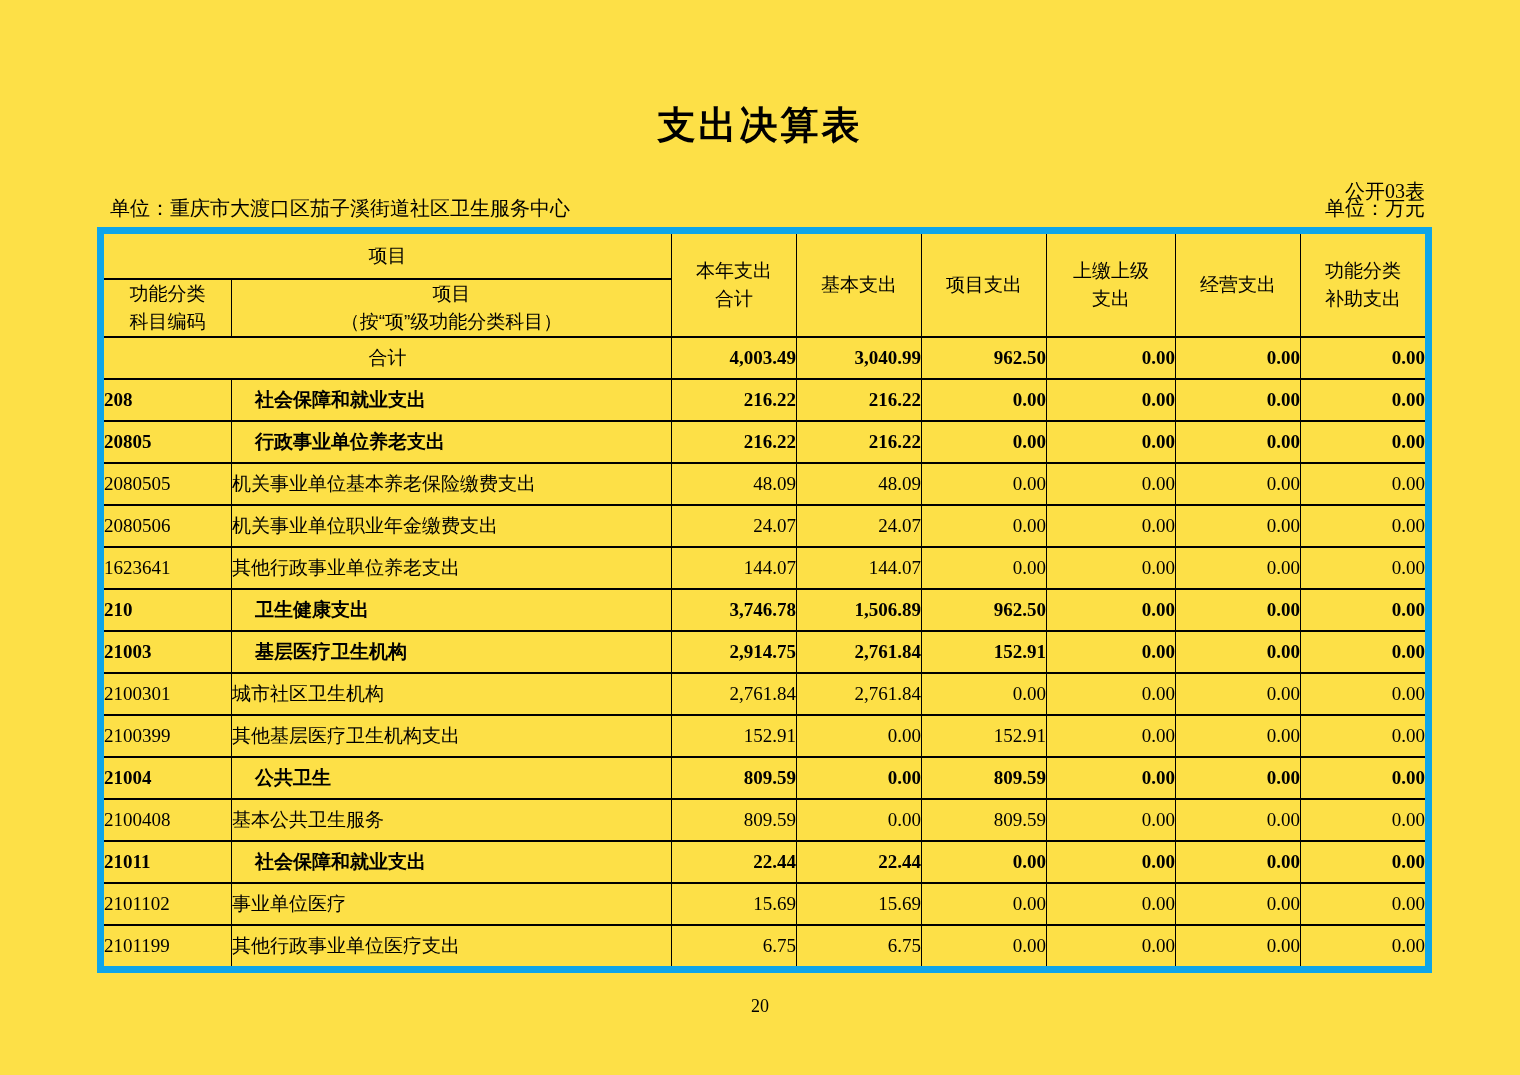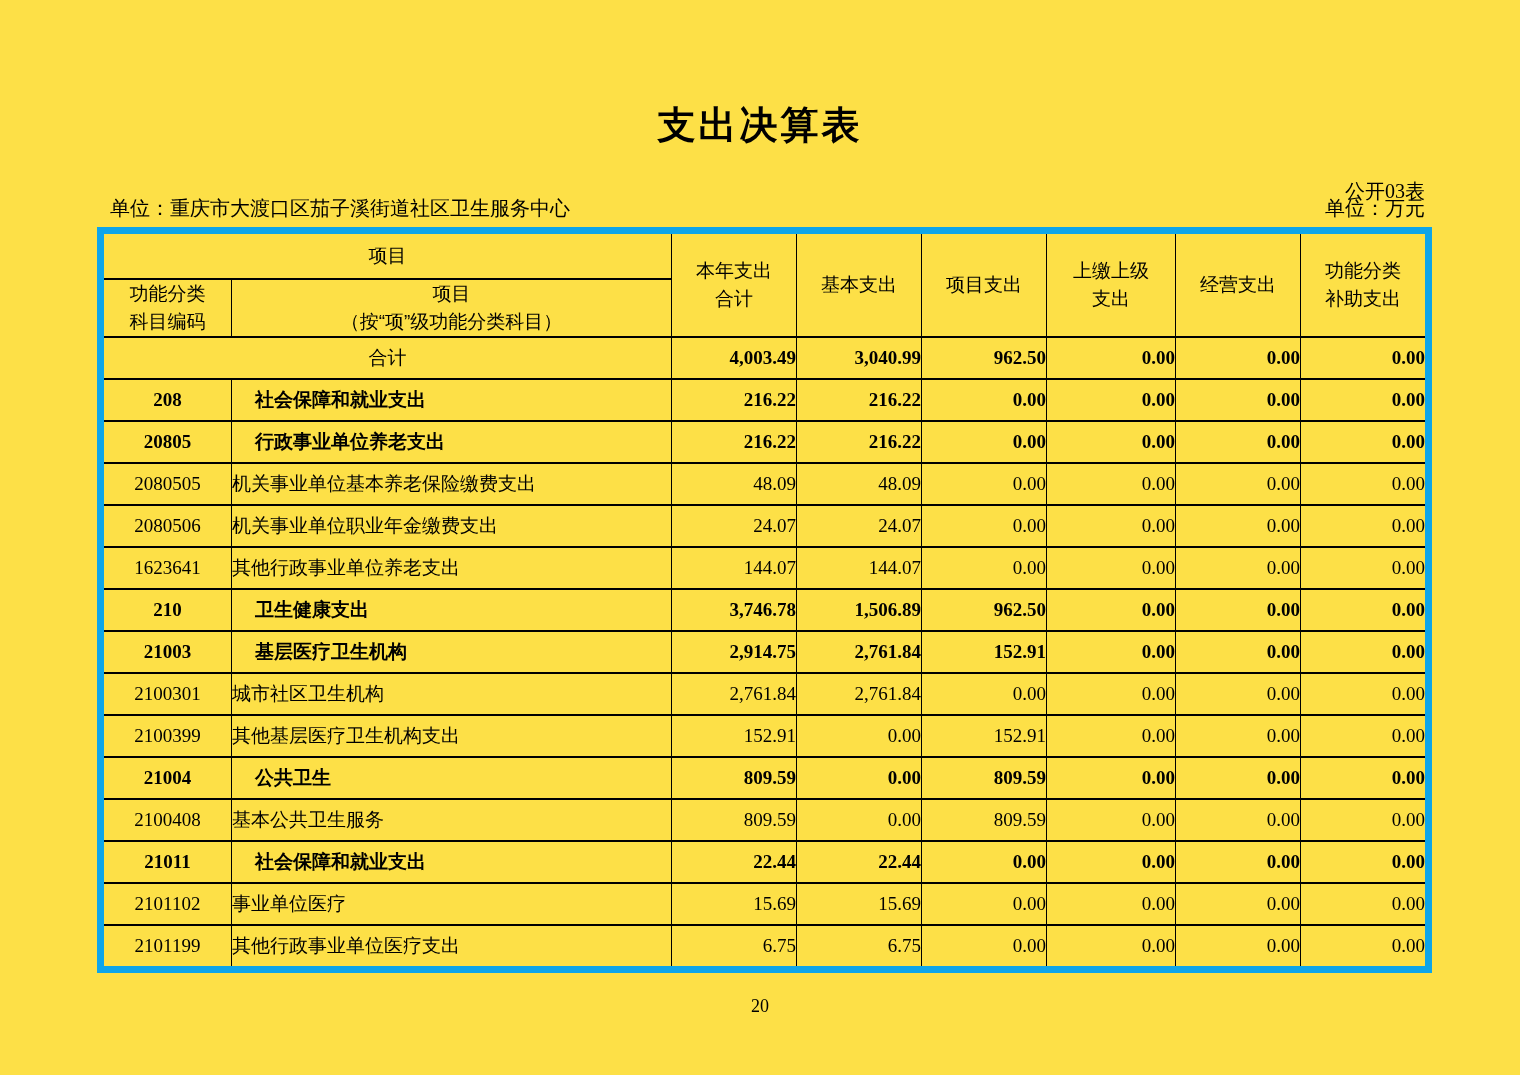--- a/index.html
+++ b/index.html
@@ -53,21 +53,21 @@
     font-weight:normal;
     font-size:19px;
     text-align:center;
     vertical-align:middle;
     line-height:1.45;
   }
   thead tr.h1 th{height:44px;}
   thead tr.h2 th{height:56px;}
   tbody td{height:40px;font-size:19px;vertical-align:middle;}
   td.code{
-    text-align:center;padding-left:10px;
+    text-align:left;padding-left:10px;
     font-family:"Liberation Serif", serif;
   }
   td.name{
     text-align:left;padding-left:12px;
     font-family:"Liberation Serif", serif;
   }
   td.num{
     text-align:right;padding-right:12px;
     font-family:"Liberation Serif", serif;
   }

